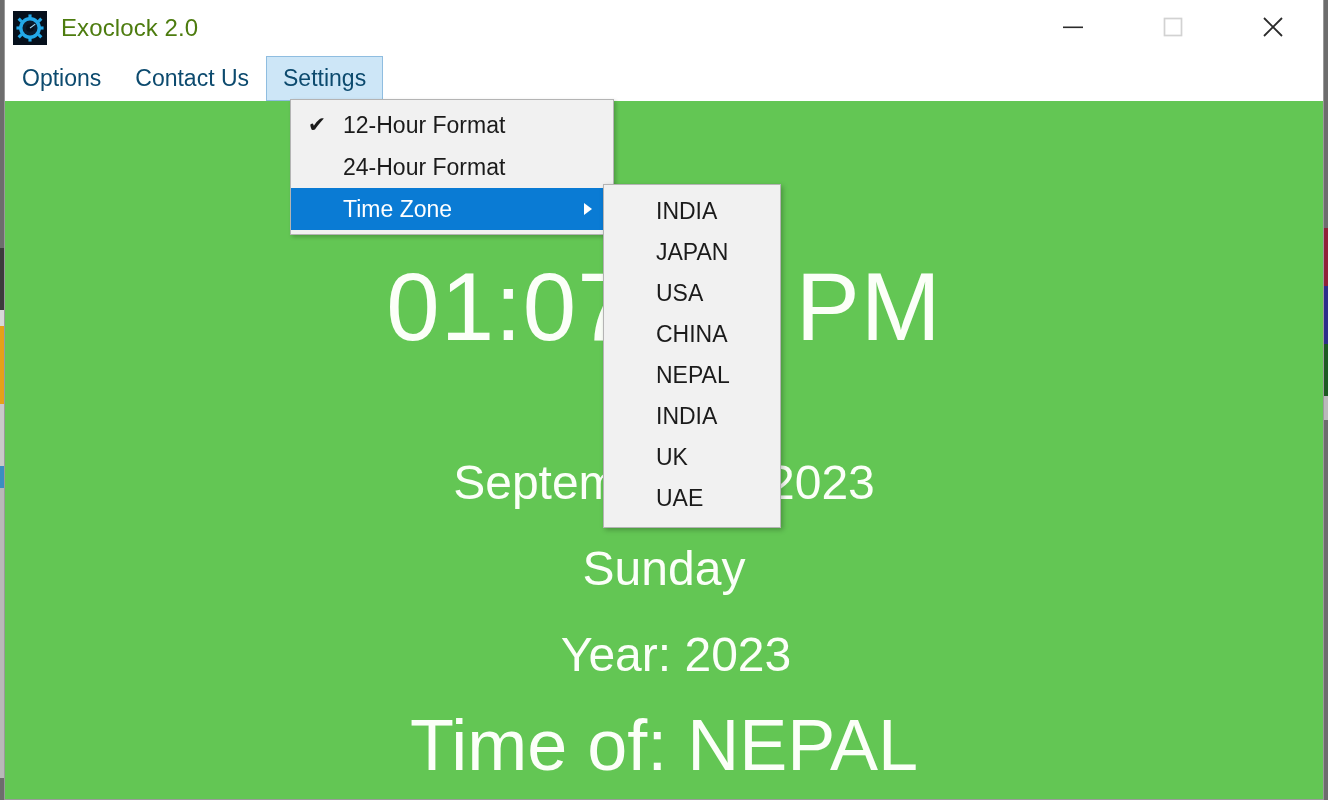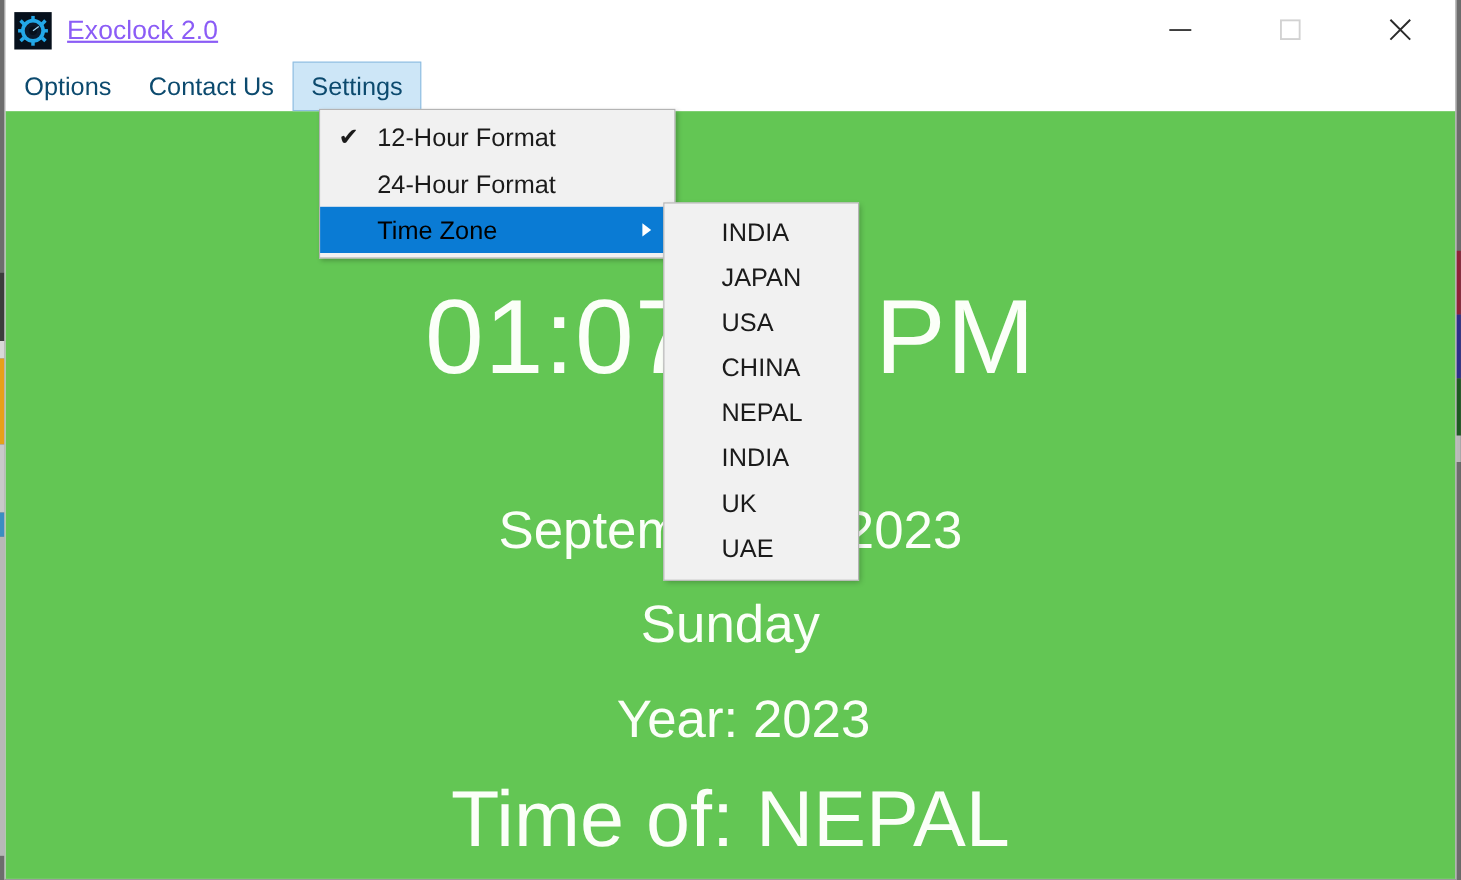--- a/index.html
+++ b/index.html
@@ -63,24 +63,23 @@
     position: relative;
     flex: 0 0 auto;
   }
   #app-icon .gear {
     position: absolute;
     left: 3px; top: 3px;
     width: 28px; height: 28px;
   }
   #app-title {
     font-size: 24px;
-    color: #8b5cf6;
+    color: #4d7c0f;
     letter-spacing: 0.1px;
     white-space: nowrap;
-    text-decoration: underline;
   }
   #win-controls {
     position: absolute;
     right: 0; top: 0;
     height: 56px;
     display: flex;
     align-items: stretch;
   }
   .win-btn {
     width: 100px;
@@ -191,21 +190,21 @@
     text-align: center;
     font-size: 22px;
     color: #1b1b1b;
     flex: 0 0 auto;
   }
   .dd-item .dd-label { flex: 1 1 auto; white-space: nowrap; }
   .dd-item.highlight {
     background: #0a7bd4;
     color: #ffffff;
   }
-  .dd-item.highlight .dd-label { color: #000000; }
+  .dd-item.highlight .dd-label { color: #ffffff; }
   .dd-arrow {
     margin-right: 18px;
     flex: 0 0 auto;
     display: flex;
     align-items: center;
   }
 
   
   #timezone-submenu {
     position: absolute;

